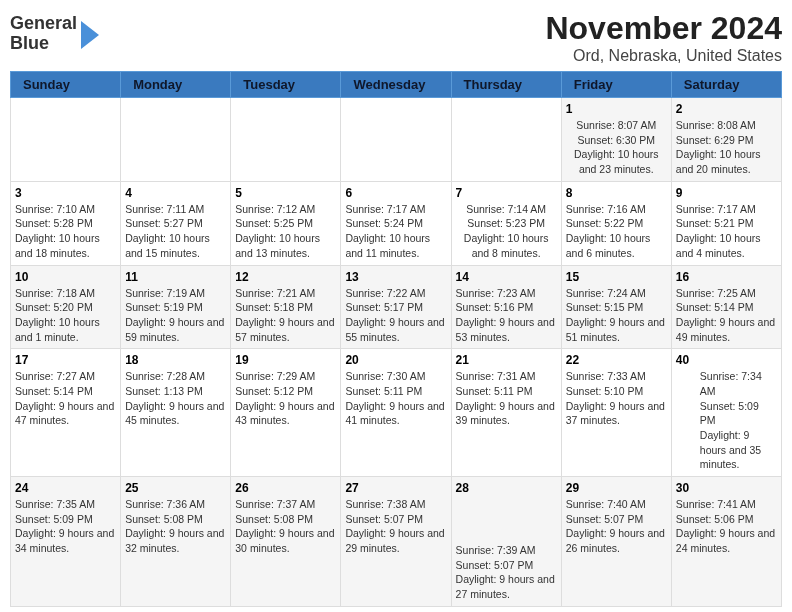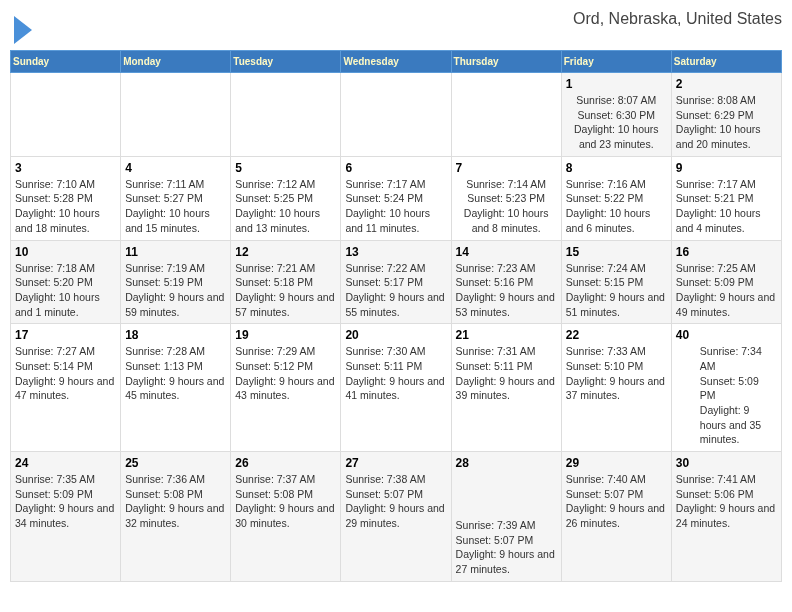--- a/index.html
+++ b/index.html
@@ -51,24 +51,24 @@
       font-weight: normal;
       color: #444;
     }
     table {
       width: 100%;
       border-collapse: collapse;
       font-size: 11px;
     }
     thead tr th {
       background-color: #3a7abf;
-      color: #fef9c3;
-      padding: 5px 2px;
+      color: #0f172a;
+      padding: 5px 12px;
       text-align: left;
-      font-size: 10px;
+      font-size: 13px;
       font-weight: bold;
       border: 1px solid #5a9ad8;
     }
     tbody tr {
       border-bottom: 1px solid #ccc;
     }
     tbody tr:nth-child(odd) {
       background-color: #f5f5f5;
     }
     tbody tr:nth-child(even) {
@@ -92,23 +92,28 @@
       font-size: 10.5px;
       line-height: 1.4;
     }
     .empty-cell { background: #fff; }
   </style>
 </head>
 <body>
 
 <div class="header">
   <div class="logo">
+    <div class="logo-text">
+      <span>General</span>
+      <span>Blue</span>
+    </div>
     <div class="logo-arrow"></div>
   </div>
   <div class="title-block">
+    <h1>November 2024</h1>
     <h2>Ord, Nebraska, United States</h2>
   </div>
 </div>
 
 <table>
   <thead>
     <tr>
     <th>Sunday</th>
         <th>Monday</th>
         <th>Tuesday</th>
@@ -215,21 +220,21 @@
         </td>
         <td>
           <span class="day-num">15</span>
           <div class="day-info" style="white-space: pre-line;">Sunrise: 7:24 AM
 Sunset: 5:15 PM
 Daylight: 9 hours and 51 minutes.</div>
         </td>
         <td>
           <span class="day-num">16</span>
           <div class="day-info" style="white-space: pre-line;">Sunrise: 7:25 AM
-Sunset: 5:09 PM
+Sunset: 5:14 PM
 Daylight: 9 hours and 49 minutes.</div>
         </td>
       </tr>
       <tr>
         <td>
           <span class="day-num">17</span>
           <div class="day-info" style="white-space: pre-line;">Sunrise: 7:27 AM
 Sunset: 5:14 PM
 Daylight: 9 hours and 47 minutes.</div>
         </td>

